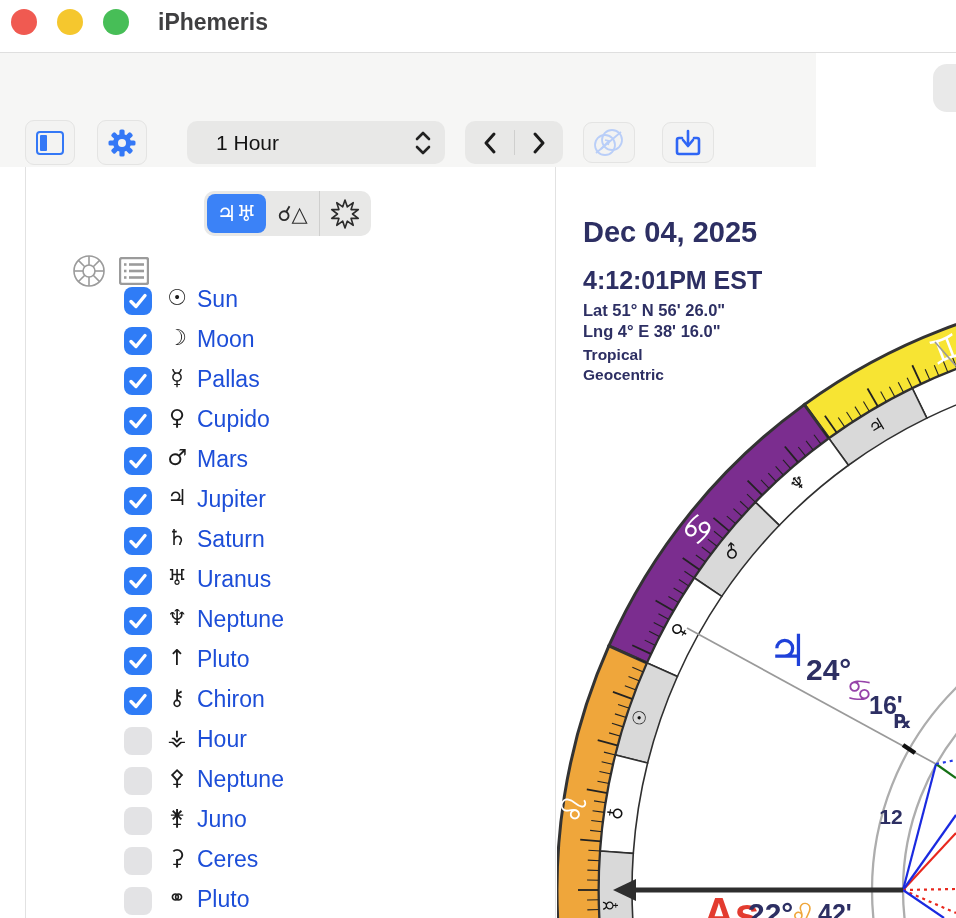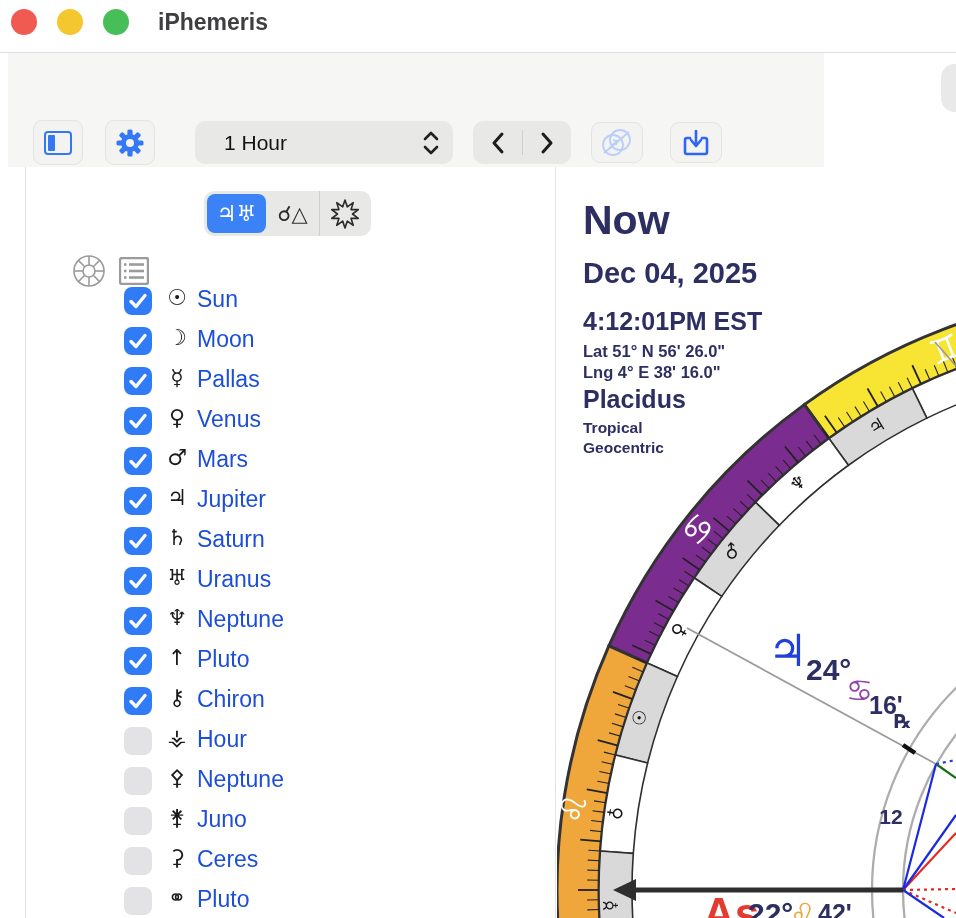--- a/index.html
+++ b/index.html
@@ -7,21 +7,21 @@
        font-family:"Liberation Sans",sans-serif;}
   
   #titlebar{position:absolute;left:0;top:0;width:956px;height:52px;background:#fff;
             border-bottom:1px solid #DFDFDF;}
   .traffic{position:absolute;top:9px;width:26px;height:26px;border-radius:50%;}
   #t-close{left:11px;background:#F05A51;}
   #t-min{left:57px;background:#F5C72E;}
   #t-zoom{left:103px;background:#47BE57;}
   #win-title{position:absolute;left:158px;top:9px;font-size:23px;font-weight:bold;color:#3F3F41;}
   
-  #toolbar{position:absolute;left:8px;top:53px;width:816px;height:114px;background:#F6F6F5;
+  #toolbar{position:absolute;left:0;top:53px;width:816px;height:114px;background:#F6F6F5;
            border-bottom:1px solid #DEDEDE;}
   #drawer-tab{position:absolute;left:933px;top:11px;width:30px;height:48px;background:#E9E9E9;
               border-radius:14px 0 0 14px;}
   .tb-btn{position:absolute;top:67px;height:45px;border-radius:9px;background:#F3F3F2;
           border:1px solid #E4E4E3;display:flex;align-items:center;justify-content:center;box-sizing:border-box;}
   .tb-gray{position:absolute;top:68px;height:43px;border-radius:10px;background:#E8E8E7;
            display:flex;align-items:center;box-sizing:border-box;}
   #btn-sidebar{left:25px;width:50px;}
   #btn-settings{left:97px;width:50px;}
   #popup-interval{left:187px;width:258px;}
@@ -216,21 +216,21 @@
                 <polyline points="7,14.5 12,19.5 21,8.5" fill="none" stroke="#fff" stroke-width="3.4" stroke-linecap="round" stroke-linejoin="round"></polyline>
               </svg></div>
             <div class="pglyph">☿</div>
             <div class="plabel">Pallas</div>
           </div>
           <div class="prow" style="top: 120px;">
             <div class="pbox on"><svg width="28" height="28" viewBox="0 0 28 28">
                 <polyline points="7,14.5 12,19.5 21,8.5" fill="none" stroke="#fff" stroke-width="3.4" stroke-linecap="round" stroke-linejoin="round"></polyline>
               </svg></div>
             <div class="pglyph">♀</div>
-            <div class="plabel">Venus</div>
+            <div class="plabel">Cupido</div>
           </div>
           <div class="prow" style="top: 160px;">
             <div class="pbox on"><svg width="28" height="28" viewBox="0 0 28 28">
                 <polyline points="7,14.5 12,19.5 21,8.5" fill="none" stroke="#fff" stroke-width="3.4" stroke-linecap="round" stroke-linejoin="round"></polyline>
               </svg></div>
             <div class="pglyph">♂</div>
             <div class="plabel">Mars</div>
           </div>
           <div class="prow" style="top: 200px;">
             <div class="pbox on"><svg width="28" height="28" viewBox="0 0 28 28">
@@ -297,26 +297,24 @@
           <div class="prow" style="top: 600px;">
             <div class="pbox off"></div>
             <div class="pglyph">⚭</div>
             <div class="plabel">Pluto</div>
           </div>
         </div>
     </div>
 
     <div id="chartarea">
       <div id="chart-header">
-        <div id="ch-title">Now</div>
         <div id="ch-date">Dec 04, 2025</div>
         <div id="ch-time">4:12:01PM EST</div>
         <div id="ch-lat">Lat 51° N 56' 26.0"</div>
         <div id="ch-lng">Lng 4° E 38' 16.0"</div>
-        <div id="ch-house">Placidus</div>
         <div id="ch-zodiac">Tropical</div>
         <div id="ch-centric">Geocentric</div>
       </div>
       <svg id="wheel-svg" width="399" height="751" viewBox="557 167 399 751">
           <path d="M1094.282922039408,293.2868627790359 A600,600 0 0 0 804.3288486245162,404.5898033750315 L829.0158292208,438.5685171387793 A558,558 0 0 1 1098.6731174966494,335.05678238450344 Z" fill="#F7E433" stroke="#333333" stroke-width="3"></path>
           <text x="949.5049572132712" y="360.45693305812017" font-size="34" fill="#FFFFFF" text-anchor="middle" font-family="&quot;DejaVu Sans&quot;,sans-serif" font-weight="bold" transform="rotate(-21 949.5049572132712 360.45693305812017)">♊</text>
           <path d="M804.3288486245162,404.5898033750315 A600,600 0 0 0 608.8727254144395,645.9580141545198 L647.2416346354288,663.0409531637033 A558,558 0 0 1 829.0158292208,438.5685171387793 Z" fill="#7B2D8F" stroke="#333333" stroke-width="3"></path>
           <text x="707.032488316414" y="536.623493582144" font-size="34" fill="#FFFFFF" text-anchor="middle" font-family="&quot;DejaVu Sans&quot;,sans-serif" font-weight="bold" transform="rotate(-51 707.032488316414 536.623493582144)">♋</text>
           <path d="M608.8727254144395,645.9580141545198 A600,600 0 0 0 560.2868627790359,952.7170779605918 L602.0567823845034,948.3268825033504 A558,558 0 0 1 647.2416346354288,663.0409531637033 Z" fill="#EFA63B" stroke="#333333" stroke-width="3"></path>
           <text x="585.1284507954153" y="810.4244447417062" font-size="34" fill="#FFFFFF" text-anchor="middle" font-family="&quot;DejaVu Sans&quot;,sans-serif" font-weight="bold" transform="rotate(-81 585.1284507954153 810.4244447417062)">♌</text>

